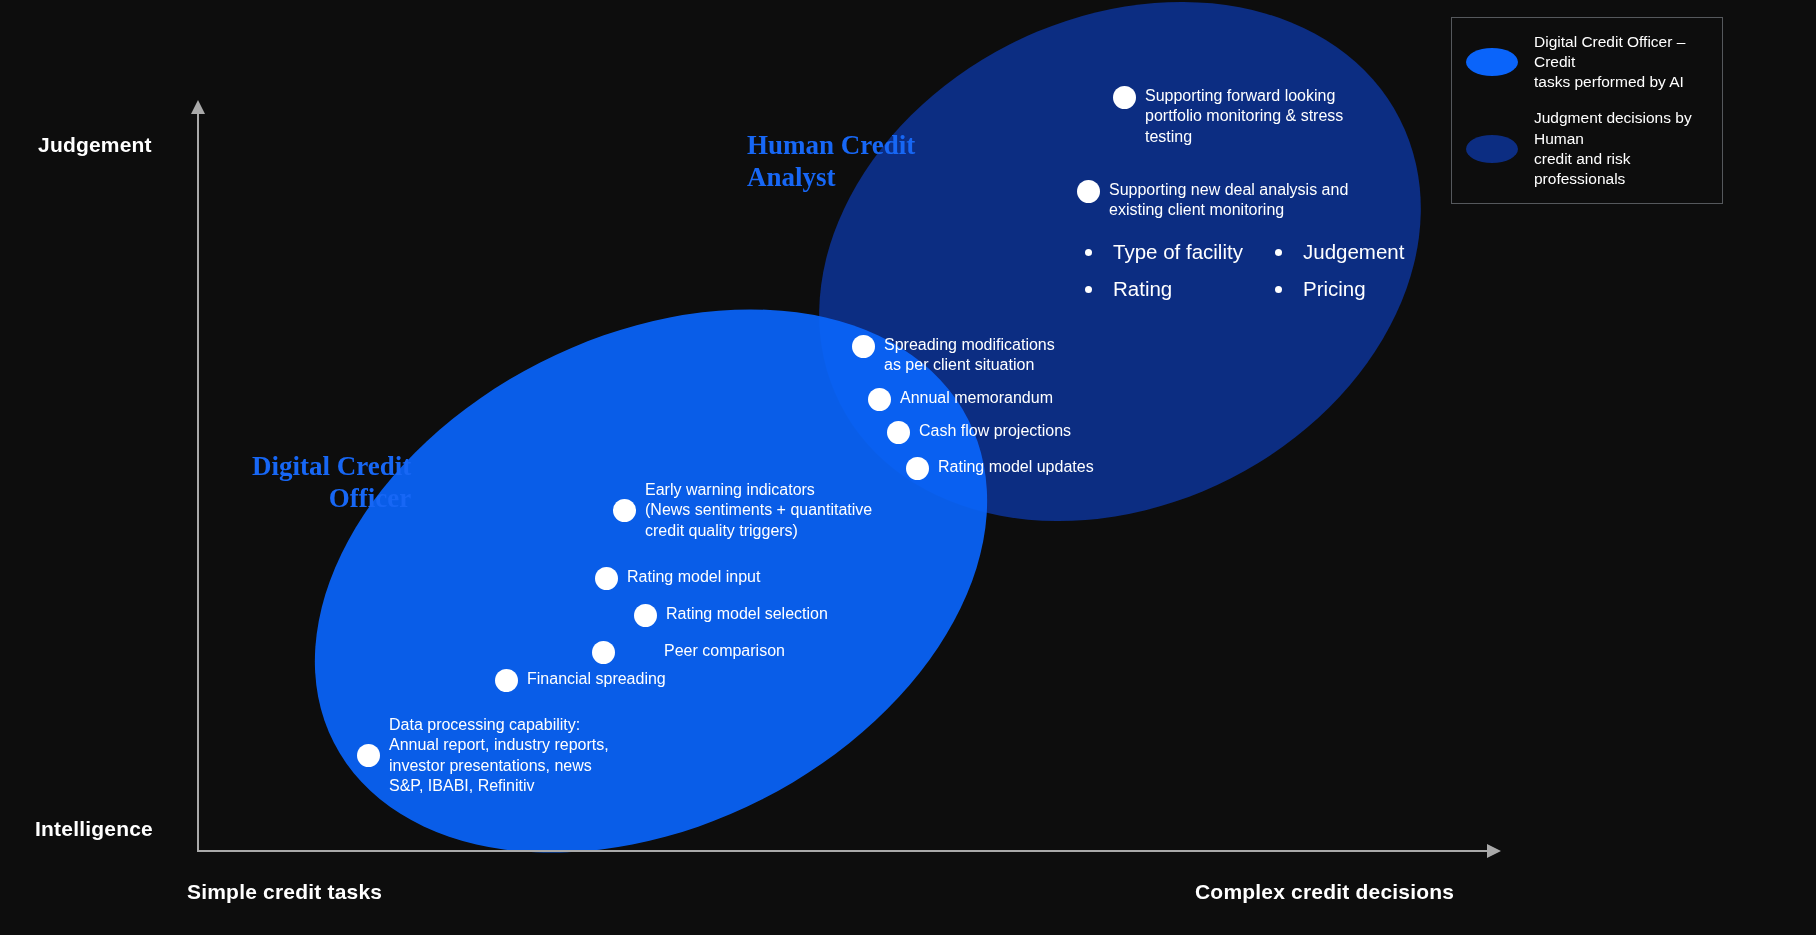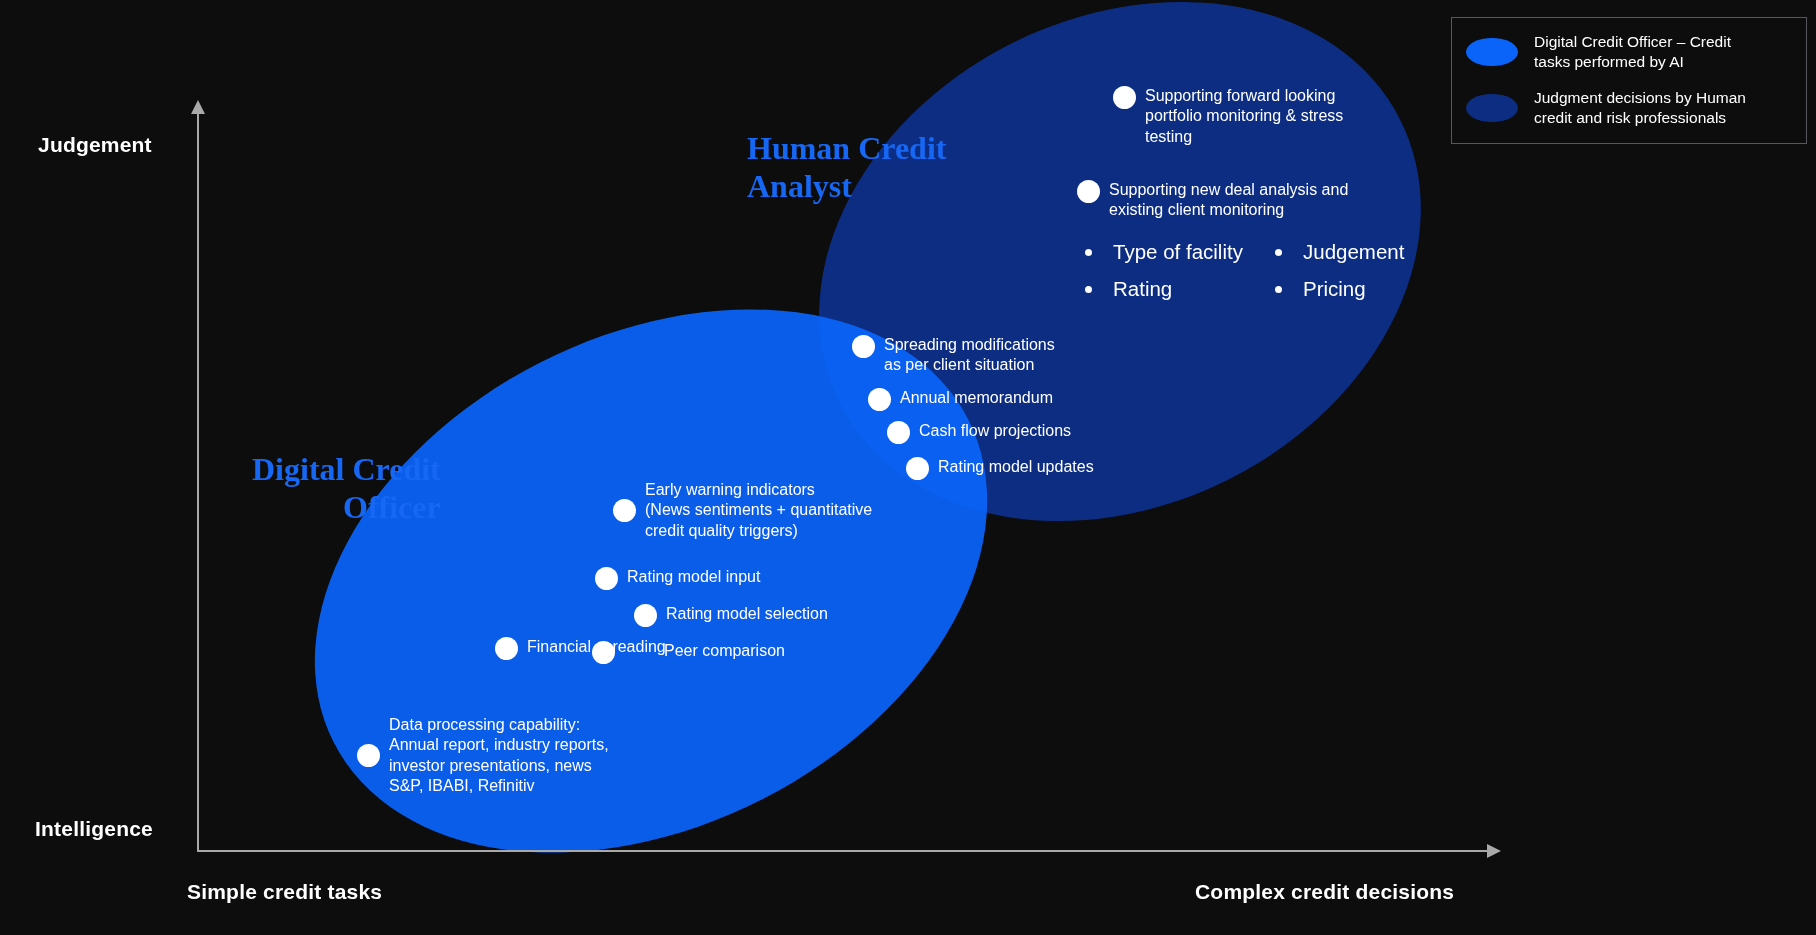--- a/index.html
+++ b/index.html
@@ -91,21 +91,21 @@
     opacity: .93;
     transform: rotate(-27deg);
   }
 
   
   .cluster-title {
     position: absolute;
     color: #1767f5;
     font-family: "Liberation Serif", serif;
     font-weight: bold;
-    font-size: 32px;
+    font-size: 27px;
     line-height: 1.18;
     white-space: pre-line;
   }
   #title-human   { left: 747px; top: 130px; }
   #title-digital { left: 252px; top: 451px; text-align: right; }
 
   
   .item {
     position: absolute;
     display: flex;
@@ -130,21 +130,21 @@
   #item-portfolio      { left: 1113px; top: 86px; }
   #item-newdeal        { left: 1077px; top: 180px; }
   #item-spreading      { left: 852px;  top: 335px; }
   #item-creditmemo     { left: 868px;  top: 388px; }
   #item-cashflow       { left: 887px;  top: 421px; }
   #item-ratingupdates  { left: 906px;  top: 457px; }
   #item-earlywarning   { left: 613px;  top: 480px; }
   #item-ratinginput    { left: 595px;  top: 567px; }
   #item-ratingselect   { left: 634px;  top: 604px; }
   #item-peer           { left: 592px;  top: 641px; gap: 40px; }
-  #item-financial      { left: 495px;  top: 637px; }
+  #item-financial      { left: 495px;  top: 669px; }
   #item-dataproc       { left: 357px;  top: 715px; }
 
   
   #subbullets {
     position: absolute;
     left: 1085px;
     top: 240px;
     display: grid;
     grid-template-columns: 190px auto;
     row-gap: 13px;
@@ -164,21 +164,21 @@
     background: #ffffff;
     margin-right: 21px;
     flex: 0 0 auto;
   }
 
   
   #legend {
     position: absolute;
     left: 1451px;
     top: 17px;
-    width: 356px;
+    width: 272px;
     border: 1px solid #55585c;
     background: #0d0d0d;
     padding: 14px 12px 14px 14px;
     box-sizing: border-box;
   }
   .legend-row {
     display: flex;
     align-items: center;
     margin-bottom: 16px;
   }

